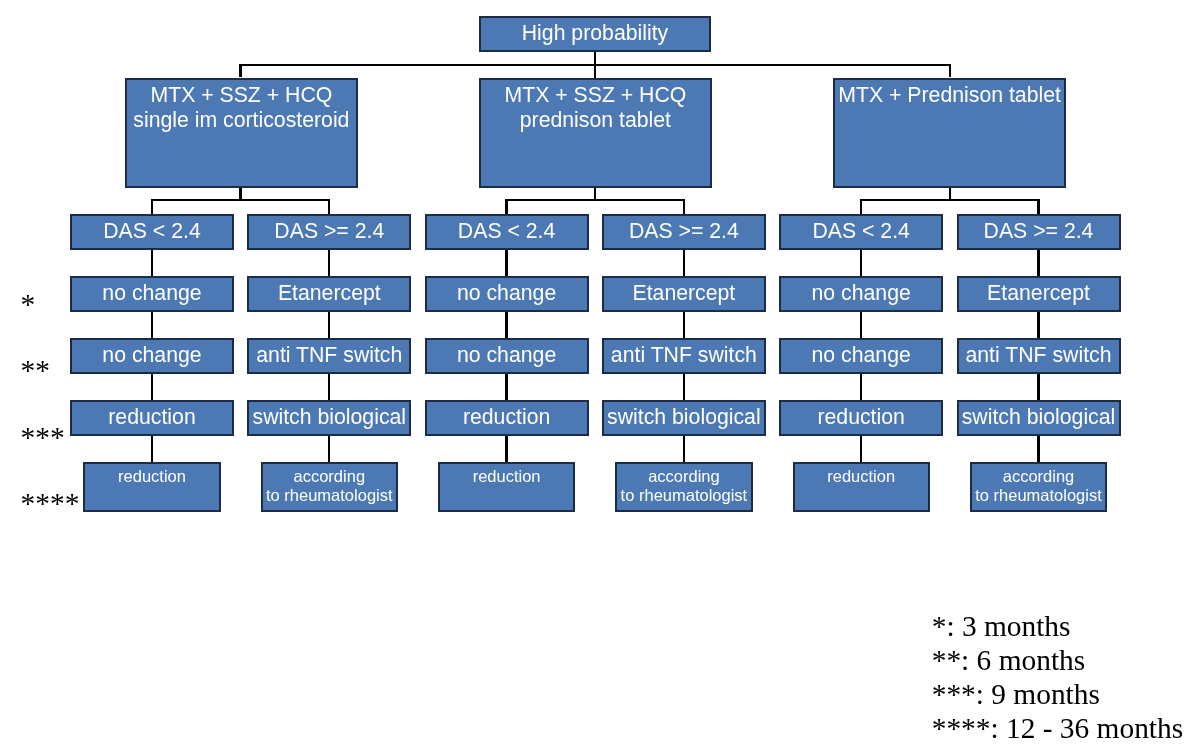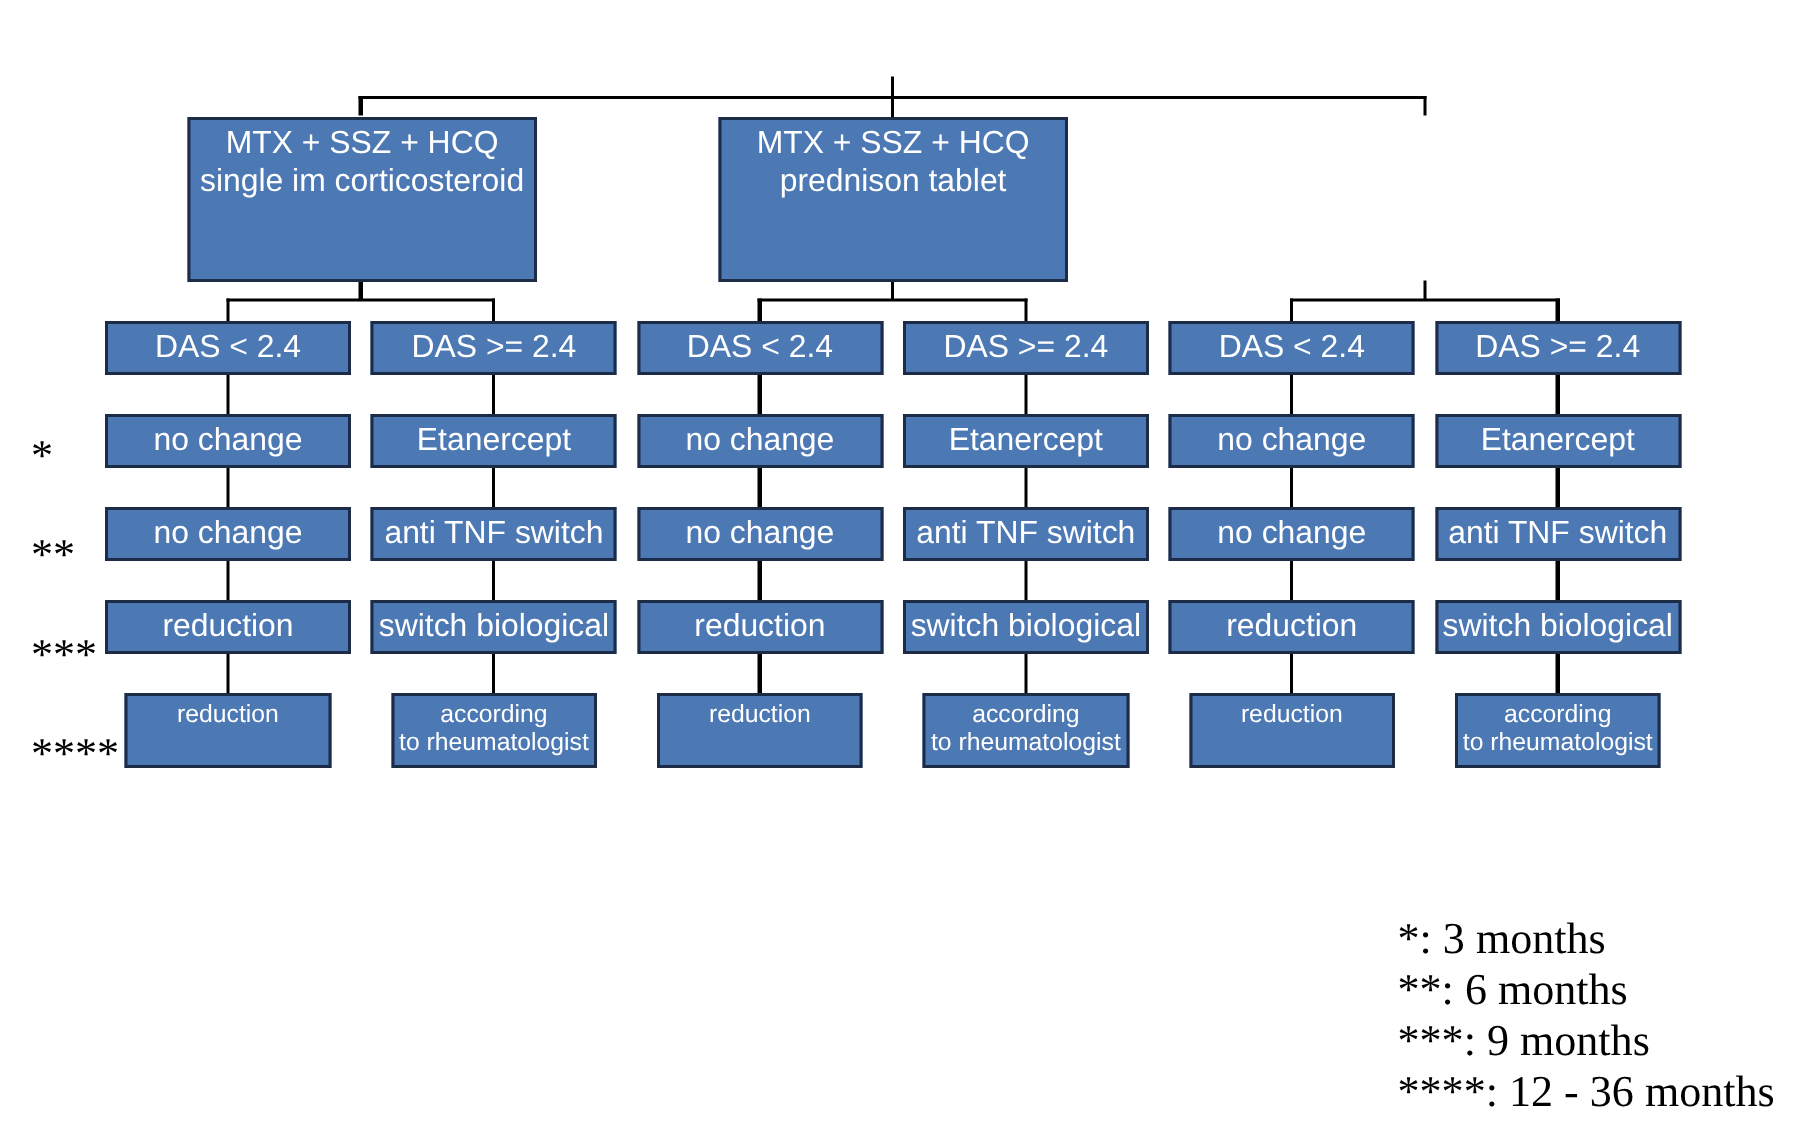--- a/index.html
+++ b/index.html
@@ -72,27 +72,33 @@
 <div class="edge" style="left:682.7px;top:434.9px;width:2.4px;height:28px"></div>
 <div class="edge" style="left:860px;top:248.9px;width:2.4px;height:27.9px"></div>
 <div class="edge" style="left:860px;top:310.9px;width:2.4px;height:27.9px"></div>
 <div class="edge" style="left:860px;top:372.9px;width:2.4px;height:27.9px"></div>
 <div class="edge" style="left:860px;top:434.9px;width:2.4px;height:28px"></div>
 <div class="edge" style="left:1037.3px;top:248.9px;width:2.4px;height:27.9px"></div>
 <div class="edge" style="left:1037.3px;top:310.9px;width:2.4px;height:27.9px"></div>
 <div class="edge" style="left:1037.3px;top:372.9px;width:2.4px;height:27.9px"></div>
 <div class="edge" style="left:1037.3px;top:434.9px;width:2.4px;height:28px"></div>
 
+<div class="node n-big" style="left:479px;top:15.5px;width:232px;height:36px">
+  <span style="top:15.93px">High probability</span>
+</div>
 <div class="node n-big" style="left:125.2px;top:77.5px;width:232.4px;height:110.8px">
   <span style="top:15.53px">MTX + SSZ + HCQ</span>
   <span style="top:40.33px">single im corticosteroid</span>
 </div>
 <div class="node n-big" style="left:479.1px;top:77.5px;width:232.6px;height:110.8px">
   <span style="top:15.53px">MTX + SSZ + HCQ</span>
   <span style="top:40.33px">prednison tablet</span>
+</div>
+<div class="node n-big" style="left:832.8px;top:77.5px;width:233.6px;height:110.8px">
+  <span style="top:15.53px">MTX + Prednison tablet</span>
 </div>
 <div class="node n-mid" style="left:70px;top:213.8px;width:164px;height:36.1px">
   <span style="top:15.43px">DAS &lt; 2.4</span>
 </div>
 <div class="node n-mid" style="left:70px;top:275.8px;width:164px;height:36.1px">
   <span style="top:15.43px">no change</span>
 </div>
 <div class="node n-mid" style="left:70px;top:337.8px;width:164px;height:36.1px">
   <span style="top:15.43px">no change</span>
 </div>

